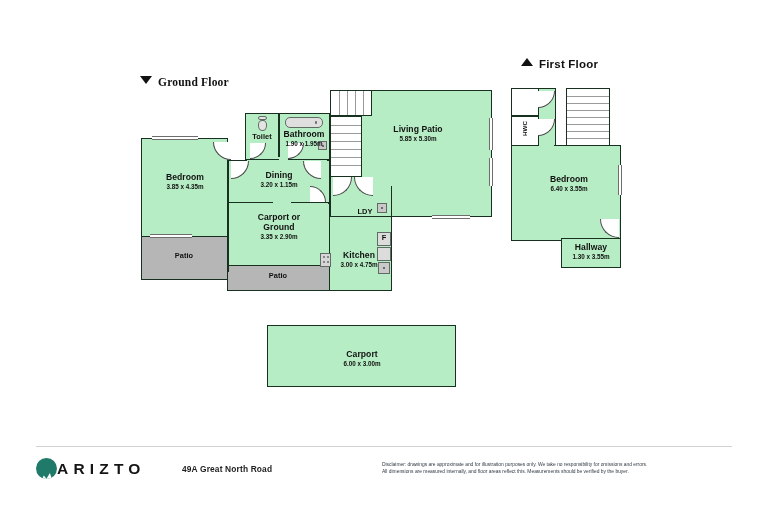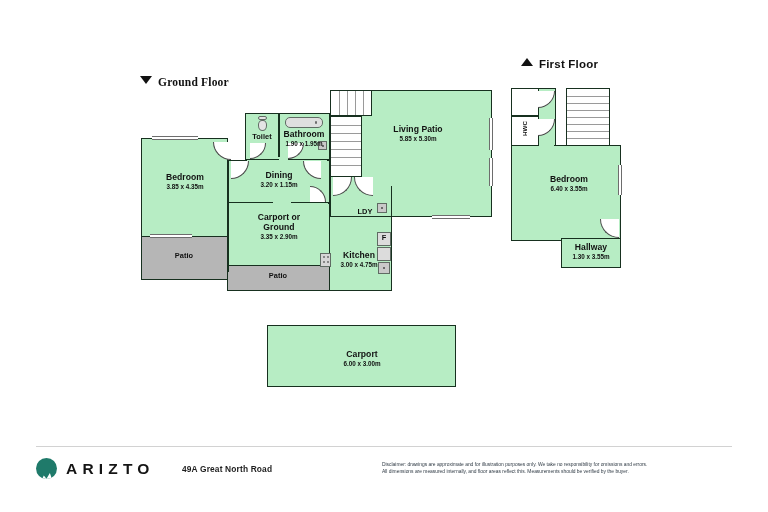--- a/index.html
+++ b/index.html
@@ -89,21 +89,21 @@
   .d-tr{border-radius:0 100% 0 0;border-bottom:none;border-left:none;}
 
   
   .win{position:absolute;background:#ffffff;box-sizing:border-box;}
   .win-h{border-top:1.1px solid #6d6d6d;border-bottom:1.1px solid #6d6d6d;}
   .win-v{border-left:1.1px solid #6d6d6d;border-right:1.1px solid #6d6d6d;}
 
   
   #footer-rule{position:absolute;left:36px;top:446px;width:696px;height:1.2px;background:#d2d2d2;}
   #footer{position:absolute;left:36px;top:452px;width:700px;height:40px;}
-  .logo-wrap{position:absolute;left:0;top:6px;display:flex;align-items:center;gap:9px;}
+  .logo-wrap{position:absolute;left:0;top:6px;display:flex;align-items:center;gap:0;}
   .logo-mark{
     width:21px;height:21px;border-radius:50%;
     background:#1f7a6a;position:relative;overflow:hidden;flex:none;
   }
   .logo-mark:after{
     content:"";position:absolute;left:50%;top:62%;
     width:17px;height:17px;margin-left:-8.5px;
     background:#ffffff;border-radius:50% 50% 0 0;
     clip-path:polygon(0 100%,34% 26%,50% 46%,70% 12%,100% 100%);
     background:#ffffff;

